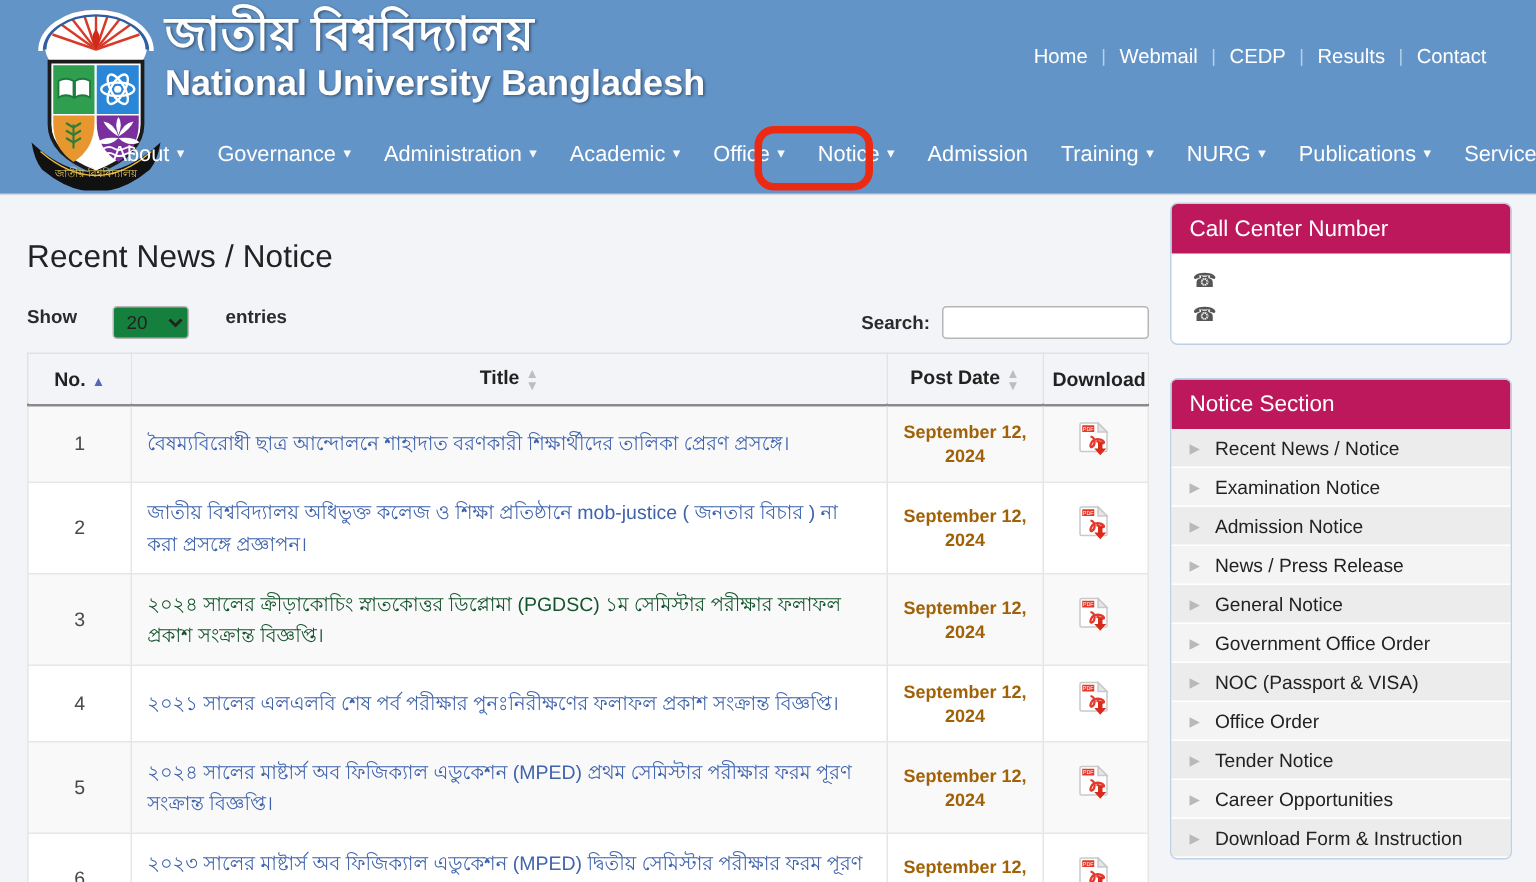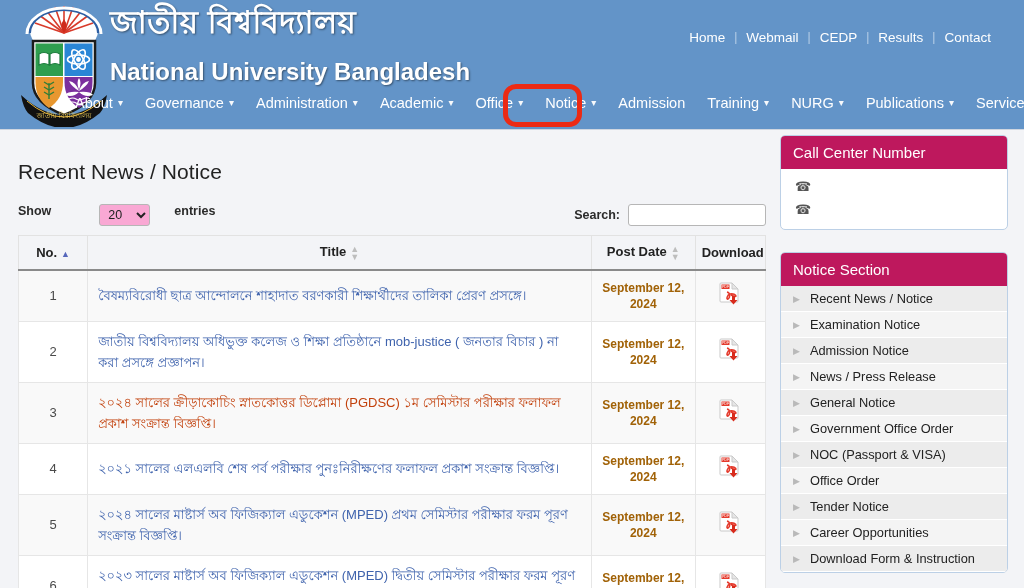--- a/index.html
+++ b/index.html
@@ -25,21 +25,21 @@
     position: absolute; left: 110px; top: 6px;
   }
   .brand-bn {
     font-size: 31px; font-weight: 700; color: #ffffff;
     letter-spacing: .5px; line-height: 34px;
     text-shadow: 1px 1px 2px rgba(0,0,0,.45);
     font-family: "Liberation Sans", "DejaVu Sans", sans-serif;
   }
   .brand-en {
     font-size: 24px; font-weight: 700; color: #ffffff;
-    line-height: 28px; margin-top: 18px;
+    line-height: 28px; margin-top: 2px;
     text-shadow: 1px 1px 2px rgba(0,0,0,.45);
   }
   #top-links {
     position: absolute; right: 24px; top: 30px;
     display: flex; align-items: flex-start; gap: 0;
     font-size: 13.5px; color: #ffffff;
   }
   #top-links a {
     color: #ffffff; text-decoration: none;
     padding: 0 9px; white-space: nowrap;
@@ -79,21 +79,21 @@
 
   #table-controls {
     display: flex; align-items: center; justify-content: space-between;
     margin-top: 20px; font-size: 12.5px; font-weight: 700; color: #2b2b2b;
   }
   .ctl-left { display: flex; align-items: flex-start; gap: 24px; }
   #entries-select {
     font-family: "Liberation Sans", sans-serif;
     font-size: 12.5px; padding: 2px 4px;
     border: 1px solid #b6b6b6; border-radius: 3px;
-    background: #f9a8d4; color: #222; margin-left: 24px;
+    background: #15803d; color: #222;
   }
   .ctl-right { display: flex; align-items: center; gap: 8px; }
   #search-input {
     width: 138px; height: 22px;
     border: 1px solid #b6b6b6; border-radius: 3px;
     background: #fff; padding: 2px 5px;
     font-family: "Liberation Sans", sans-serif; font-size: 12.5px;
   }
 
   
@@ -361,21 +361,21 @@
                 <path d="M2 1 h11 l6 6 v12 a1 1 0 0 1 -1 1 H2 a1 1 0 0 1 -1 -1 V2 a1 1 0 0 1 1 -1z" fill="#ffffff" stroke="#c9c9c9" stroke-width="1"></path>
                 <path d="M13 1 l6 6 h-6z" fill="#e6e6e6" stroke="#c9c9c9" stroke-width="1"></path>
                 <rect x="2.5" y="2.5" width="8" height="4.5" fill="#e4392b"></rect>
                 <text x="6.5" y="6.3" font-size="3.6" fill="#ffffff" text-anchor="middle" font-family="'Liberation Sans', sans-serif">PDF</text>
                 <path d="M8 10 c4 1 3 6 1 7 c-2 1 -1 -4 2 -5 c3 -1 6 1 6 2 c0 1 -3 0 -5 -1" fill="none" stroke="#e4392b" stroke-width="1.5"></path>
                 <path d="M16 14 v4 h2.5 L14.5 22.5 L10.5 18 H13 v-4z" fill="#d82b1c"></path>
               </svg></td>
           </tr>
           <tr>
             <td class="cell-no">3</td>
-            <td class="cell-title"><a href="#" style="color:#c2410c;text-decoration:none">২০২৪ সালের ক্রীড়াকোচিং স্নাতকোত্তর ডিপ্লোমা (PGDSC) ১ম সেমিস্টার পরীক্ষার ফলাফল প্রকাশ সংক্রান্ত বিজ্ঞপ্তি।</a></td>
+            <td class="cell-title"><a href="#" style="color:#14532d;text-decoration:none">২০২৪ সালের ক্রীড়াকোচিং স্নাতকোত্তর ডিপ্লোমা (PGDSC) ১ম সেমিস্টার পরীক্ষার ফলাফল প্রকাশ সংক্রান্ত বিজ্ঞপ্তি।</a></td>
             <td class="cell-date">September 12, 2024</td>
             <td class="cell-dl"><svg class="pdf-icon" viewBox="0 0 22 24">
                 <path d="M2 1 h11 l6 6 v12 a1 1 0 0 1 -1 1 H2 a1 1 0 0 1 -1 -1 V2 a1 1 0 0 1 1 -1z" fill="#ffffff" stroke="#c9c9c9" stroke-width="1"></path>
                 <path d="M13 1 l6 6 h-6z" fill="#e6e6e6" stroke="#c9c9c9" stroke-width="1"></path>
                 <rect x="2.5" y="2.5" width="8" height="4.5" fill="#e4392b"></rect>
                 <text x="6.5" y="6.3" font-size="3.6" fill="#ffffff" text-anchor="middle" font-family="'Liberation Sans', sans-serif">PDF</text>
                 <path d="M8 10 c4 1 3 6 1 7 c-2 1 -1 -4 2 -5 c3 -1 6 1 6 2 c0 1 -3 0 -5 -1" fill="none" stroke="#e4392b" stroke-width="1.5"></path>
                 <path d="M16 14 v4 h2.5 L14.5 22.5 L10.5 18 H13 v-4z" fill="#d82b1c"></path>
               </svg></td>
           </tr>

